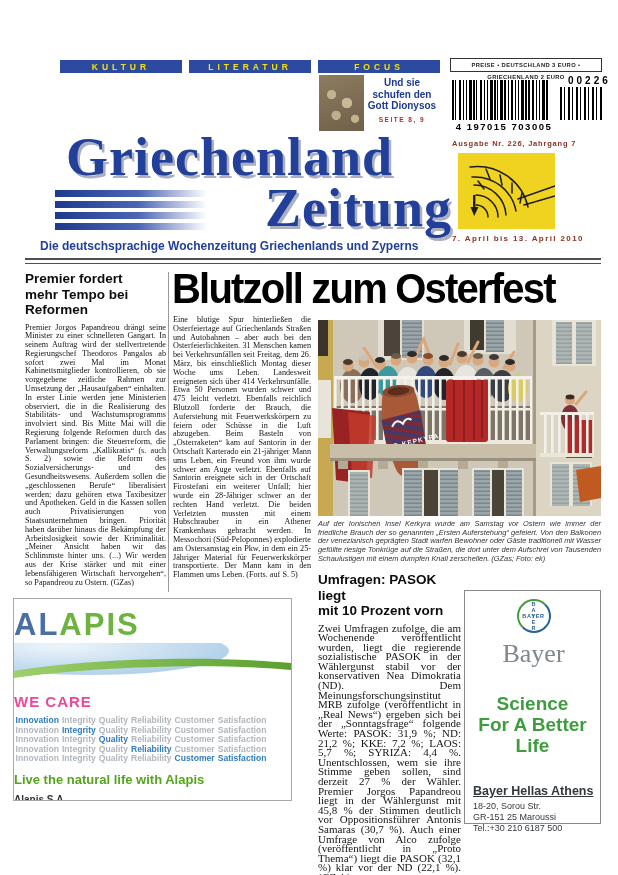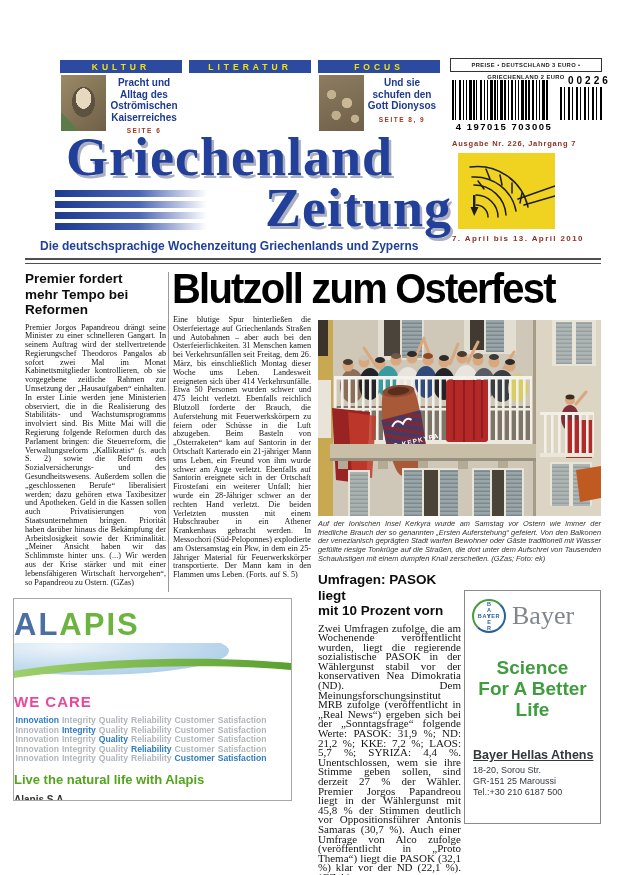--- a/index.html
+++ b/index.html
@@ -70,21 +70,21 @@
       font:8.2px/8.8px "Liberation Serif",serif;text-align:justify;color:#141414;hyphens:auto;-webkit-hyphens:auto;}
   .photo{position:absolute;left:318px;top:320px;width:283px;height:196px;background:#cfc7b7;}
   .photo svg{display:block;}
   .caption{position:absolute;left:318px;top:520px;width:283px;
       font:italic 7.4px/8.7px "Liberation Sans",sans-serif;color:#333;text-align:justify;}
   .pasok{position:absolute;left:318px;top:572px;width:143px;}
   .pasok .art-body{font-size:11px;line-height:9.6px;margin-top:5px;}
   
   .bayer-ad{position:absolute;left:464px;top:590px;width:137px;height:234px;border:1px solid #8a8a8a;
       background:#fff;box-sizing:border-box;padding:8px 5px 0 5px;font-family:"Liberation Sans",sans-serif;}
-  .bayer-logo-row{display:flex;align-items:center;justify-content:flex-start;gap:6px;padding-left:2px;}
+  .bayer-logo-row{display:flex;align-items:center;justify-content:flex-start;gap:6px;padding-left:2px;flex-direction:column;}
   .bayer-cross{width:34px;height:34px;border-radius:50%;position:relative;flex:none;background:#fff;
       border:2.5px solid #4a9b3f;border-right-color:#2a6099;border-bottom-color:#2a6099;box-sizing:border-box;}
   .bc-h,.bc-v{position:absolute;top:50%;left:50%;transform:translate(-50%,-50%);
       font:bold 5.5px "Liberation Sans",sans-serif;letter-spacing:.8px;color:#2a6099;}
   .bc-v{writing-mode:vertical-lr;text-orientation:upright;letter-spacing:0;}
   .bayer-word{font:26px "Liberation Serif",serif;color:#7f868c;}
   .bayer-slogan{margin-top:24px;text-align:center;font:bold 19px/21px "Liberation Sans",sans-serif;color:#3f9d3f;}
   .bayer-company{margin-top:28px;padding-left:3px;font:bold 12.5px "Liberation Sans",sans-serif;color:#33383d;text-decoration:underline;}
   .bayer-addr{padding-left:3px;font:9px/11px "Liberation Sans",sans-serif;color:#33383d;margin-top:3px;}
   
@@ -103,27 +103,20 @@
   .alapis-co{margin-top:7px;font:bold 10px "Liberation Sans",sans-serif;color:#333;}
   .alapis-addr{font:9.5px/11.5px "Liberation Sans",sans-serif;color:#444;}
 </style>
 </head>
 <body>
 
 <div id="page">
 
   <div class="teaser" style="left:60px;">
     <div class="teaser-bar">KULTUR</div>
-    <div class="teaser-body">
-      <div class="teaser-img t-img-kultur"></div>
-      <div class="teaser-text">
-        <div>Pracht und Alltag des Oströmischen Kaiserreiches</div>
-        <div class="page-ref">SEITE 6</div>
-      </div>
-    </div>
   </div>
   <div class="teaser" style="left:189px;">
     <div class="teaser-bar">LITERATUR</div>
   </div>
   <div class="teaser" style="left:318px;">
     <div class="teaser-bar">FOCUS</div>
     <div class="teaser-body">
       <div class="teaser-img t-img-focus"></div>
       <div class="teaser-text">
         <div>Und sie schufen den Gott Dionysos</div>

